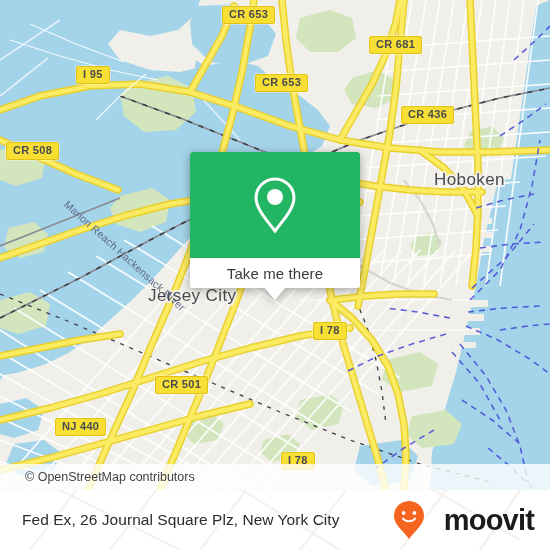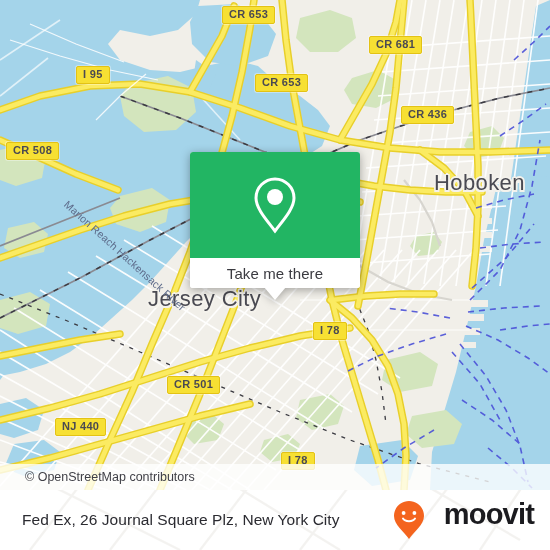--- a/index.html
+++ b/index.html
@@ -33,21 +33,21 @@
     position: absolute;
     color: #4a4a52;
     font-family: "Liberation Sans", sans-serif;
     white-space: nowrap;
     text-shadow:
       -1.5px -1.5px 0 #f4f2ec, 1.5px -1.5px 0 #f4f2ec,
       -1.5px  1.5px 0 #f4f2ec, 1.5px  1.5px 0 #f4f2ec,
        0 -1.6px 0 #f4f2ec, 0 1.6px 0 #f4f2ec,
       -1.6px 0 0 #f4f2ec, 1.6px 0 0 #f4f2ec;
   }
-  .city-label { font-size: 22px; letter-spacing: .4px; }
+  .city-label { font-size: 17px; letter-spacing: .4px; }
   .water-label {
     position: absolute;
     color: #5d6b8a;
     font-size: 10.5px;
     font-family: "Liberation Sans", sans-serif;
     white-space: nowrap;
     letter-spacing: .2px;
   }
 
   
@@ -159,21 +159,21 @@
     padding: 0 16px 0 22px;
   }
   #footer-title {
     font-size: 15.5px;
     color: #2b2b31;
     font-family: "Liberation Sans", sans-serif;
     letter-spacing: .05px;
   }
   #brand {
     display: flex;
-    align-items: flex-start;
+    align-items: center;
     gap: 18px;
   }
   #brand-name {
     font-size: 29px;
     font-weight: bold;
     color: #1b1b1f;
     font-family: "Liberation Sans", sans-serif;
     letter-spacing: -.8px;
     line-height: 1;
   }
@@ -413,21 +413,21 @@
       </g>
     </svg>
 
     <div class="shield" style="left:222px; top:6px;">CR 653</div>
     <div class="shield" style="left:369px; top:36px;">CR 681</div>
     <div class="shield" style="left:76px;  top:66px;">I 95</div>
     <div class="shield" style="left:255px; top:74px;">CR 653</div>
     <div class="shield" style="left:401px; top:106px;">CR 436</div>
     <div class="shield" style="left:6px;   top:142px;">CR 508</div>
     <div class="shield" style="left:313px; top:322px;">I 78</div>
-    <div class="shield" style="left:155px; top:376px;margin-left:12px;">CR 501</div>
+    <div class="shield" style="left:155px; top:376px;">CR 501</div>
     <div class="shield" style="left:55px;  top:418px;">NJ 440</div>
     <div class="shield" style="left:281px; top:452px;">I 78</div>
 
     <div class="map-label city-label" style="left:148px; top:286px;">Jersey City</div>
     <div class="map-label city-label" style="left:434px; top:170px;">Hoboken</div>
 
     <div class="water-label" style="left:70px; top:198px; transform: rotate(42deg); transform-origin: 0 0;">Marion Reach Hackensack River</div>
 
     <div id="callout">
       <div id="callout-body">

